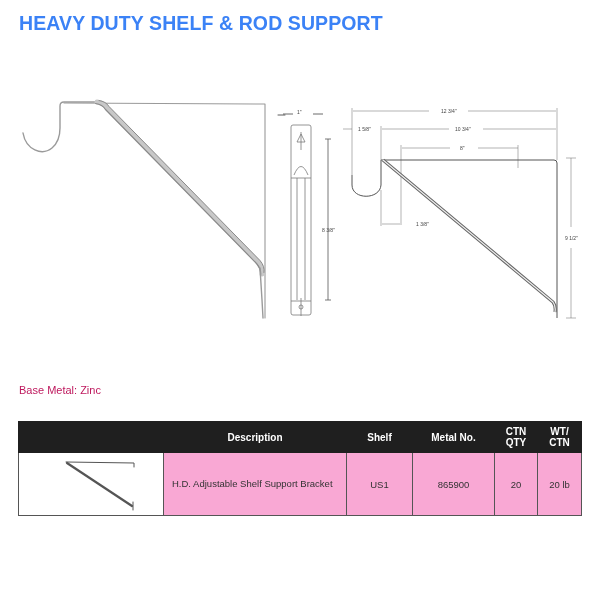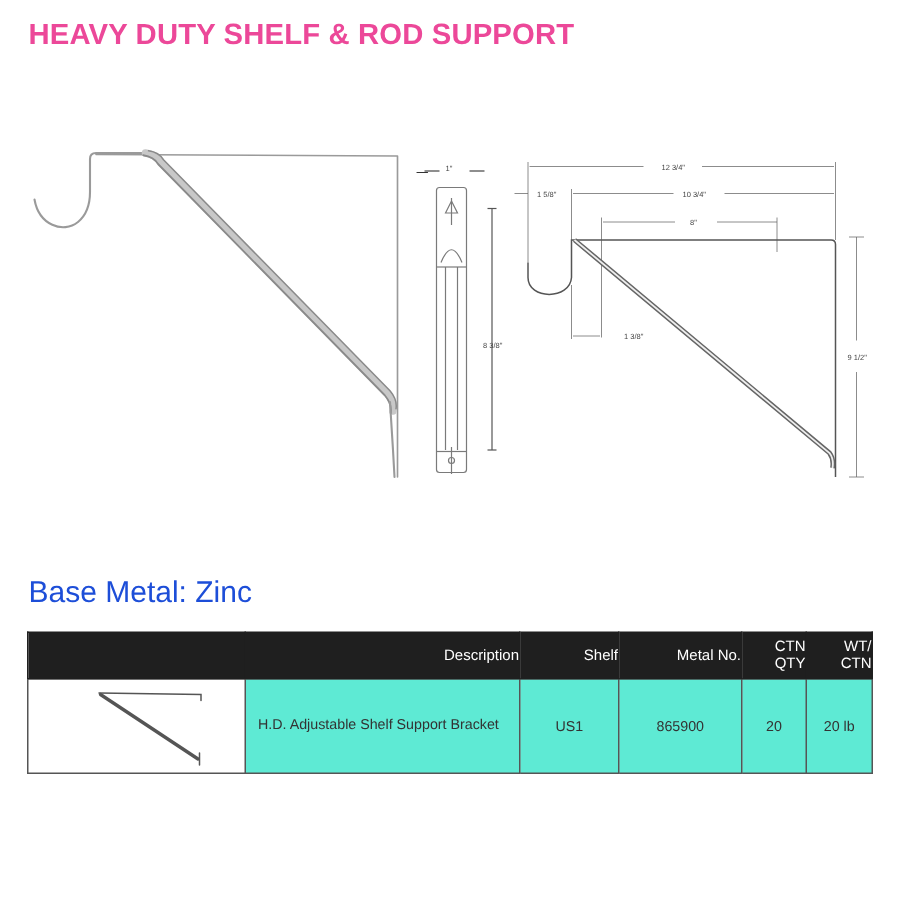--- a/index.html
+++ b/index.html
@@ -1,25 +1,25 @@
 <!DOCTYPE html>
 <html><head>
 <meta charset="utf-8">
 <style>
   html, body { margin:0; padding:0; background:#ffffff; }
   body { width:600px; height:600px; position:relative; overflow:hidden; font-family:"Liberation Sans", sans-serif; color:#111; }
-  .title { position:absolute; left:19px; top:12px; font-size:19.5px; font-weight:bold; letter-spacing:0.1px; color:#ec4899; }
+  .title { position:absolute; left:19px; top:12px; font-size:19.5px; font-weight:bold; letter-spacing:0.1px; color:#3b82f6; }
   .drawing { position:absolute; left:0; top:0; width:600px; height:380px; }
   .dim { font-size:5px; fill:#444; font-family:"Liberation Sans", sans-serif; }
-  .base-metal { position:absolute; left:19px; top:384px; font-size:20px; color:#1d4ed8;text-align:center; }
+  .base-metal { position:absolute; left:19px; top:384px; font-size:11px; color:#be185d;text-align:center; }
   table.spec { position:absolute; left:18px; top:421px; border-collapse:collapse; width:563px; table-layout:fixed; }
-  table.spec th { background:#1f1f1f; color:#fff; font-size:10px; font-weight:normal; height:30px; padding:0; text-align:right; line-height:11px; border:1px solid #1f1f1f; }
+  table.spec th { background:#1f1f1f; color:#fff; font-size:10px; font-weight:bold; height:30px; padding:0; text-align:center; line-height:11px; border:1px solid #1f1f1f; }
   table.spec td { border:1.5px solid #555; font-size:9.5px; color:#333; text-align:center; padding:0; }
   table.spec tr.r1 td { height:64px; background:#fff; }
-  table.spec tr.r2 td { height:62px; background:#5eead4; }
+  table.spec tr.r2 td { height:62px; background:#f9a8d4; }
   table.spec tr.r2 td.img { background:#fff; }
   td.desc { text-align:left !important; padding-left:8px !important; line-height:12px; }
   .note { display:block; padding-left:6px; }
   td.img svg { display:block; margin:0 auto; }
 </style>
 </head>
 <body>
 
 <div class="title">HEAVY DUTY SHELF &amp; ROD SUPPORT</div>
 

